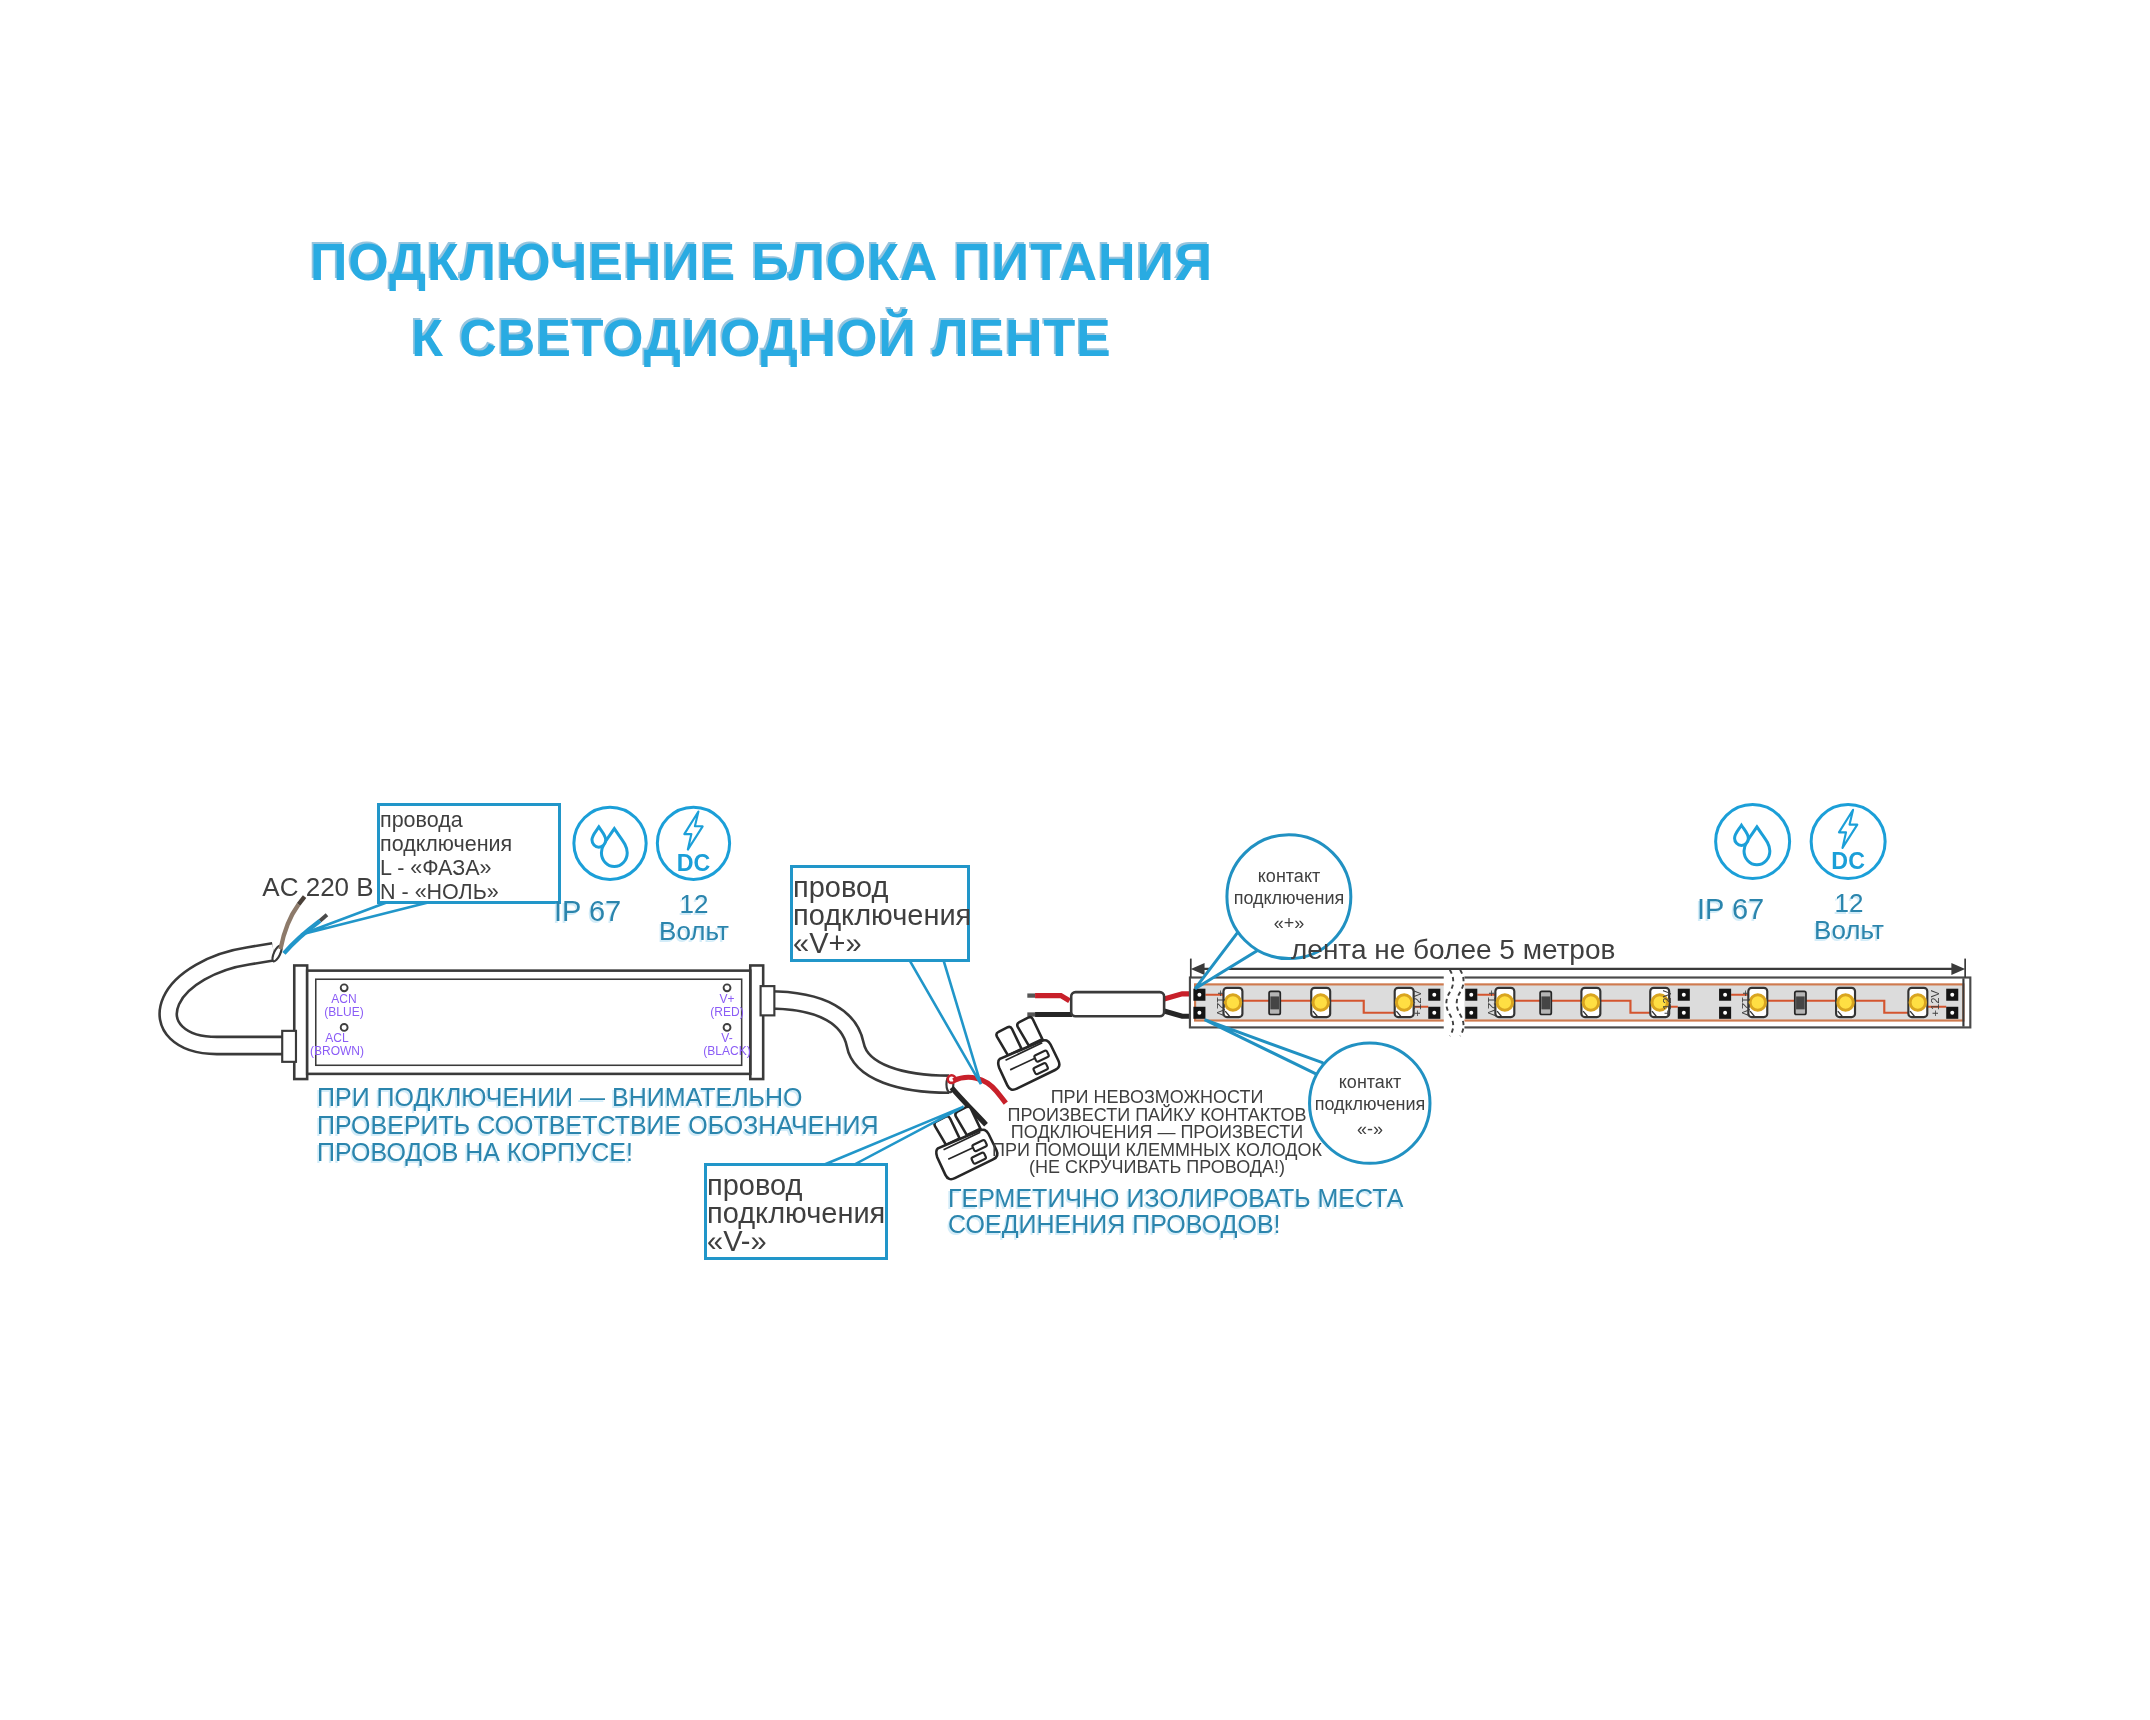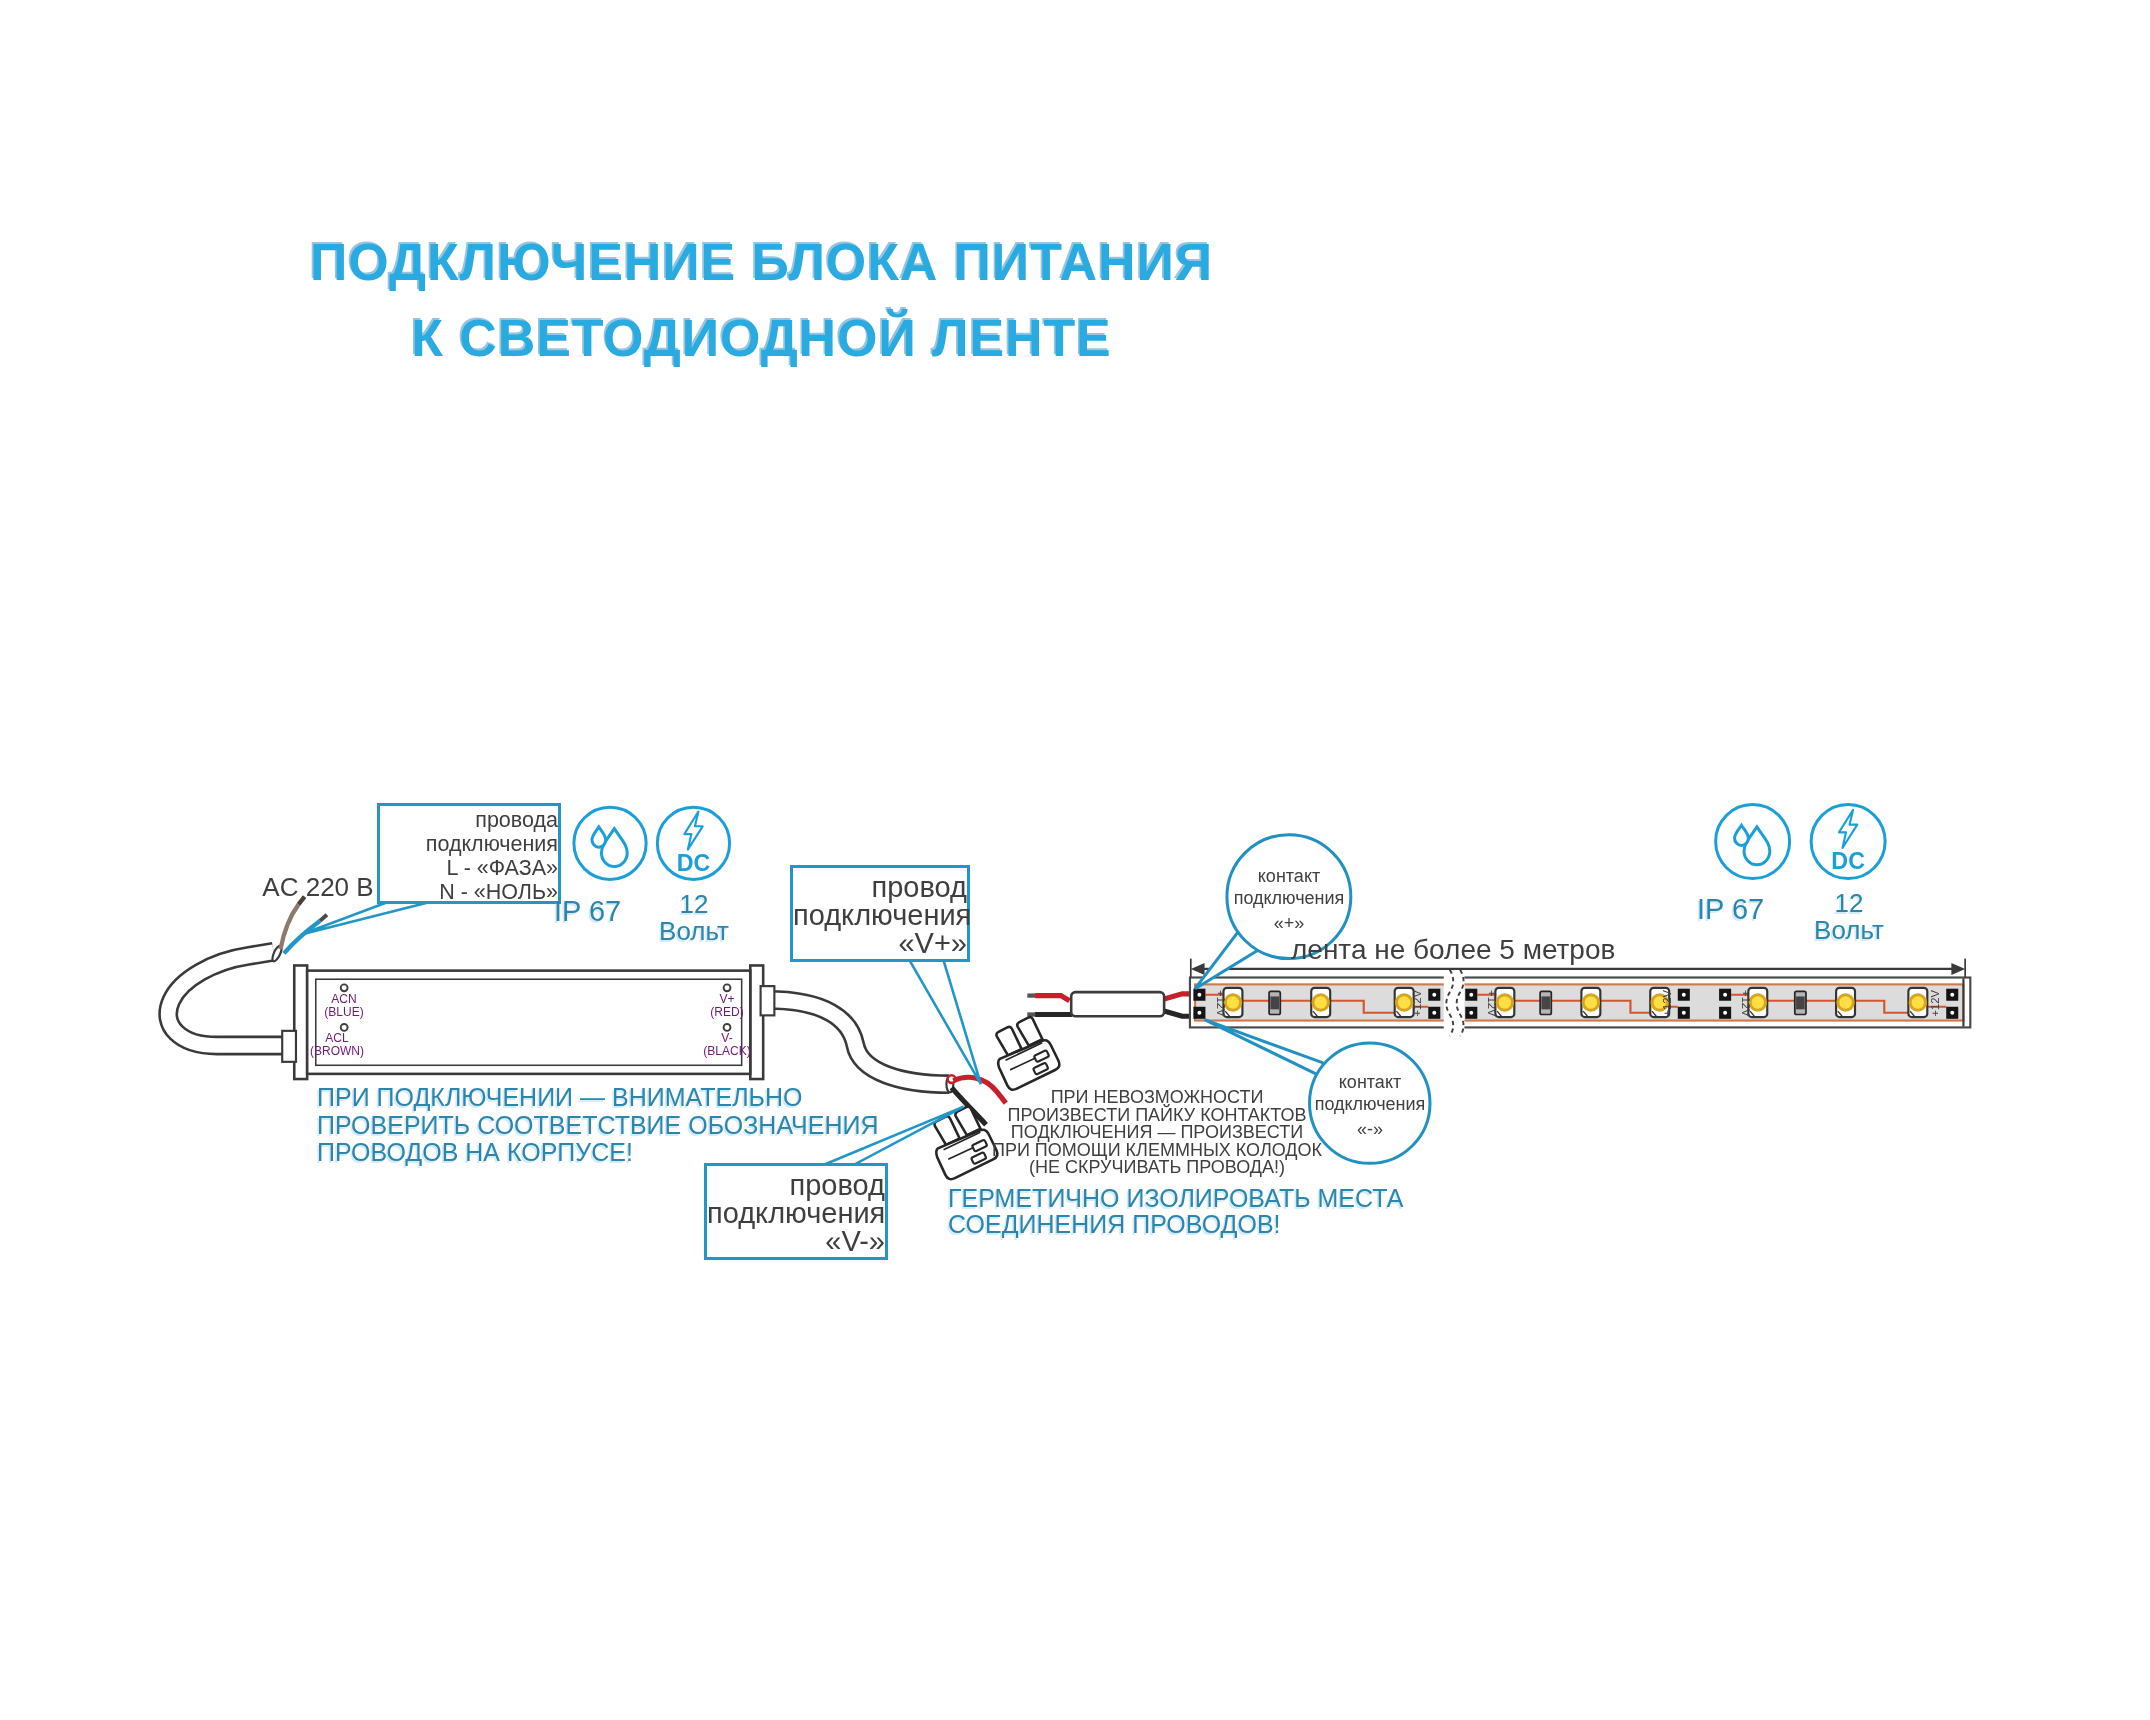--- a/index.html
+++ b/index.html
@@ -1,34 +1,34 @@
 <!DOCTYPE html>
 <html style="font-size:13.8px"><head>
 <meta charset="utf-8">
 <style>
   html,body{margin:0;padding:0;background:#ffffff;}
   #canvas{position:relative;width:2151px;height:1721px;background:#ffffff;overflow:hidden;
           font-family:"Liberation Sans",sans-serif;}
   .abs{position:absolute;}
   .title{width:1007px;left:258px;text-align:center;font-weight:bold;font-size:52px;
          color:#29abe2;letter-spacing:0.9px;text-shadow:-1.7px -1.7px 0 rgba(27,125,179,0.45);}
-  .bluebox{background:#ffffff;border:3.4px solid #2196c9;text-align:right;color:#3f3f3f;
+  .bluebox{background:#ffffff;border:3.4px solid #2196c9;text-align:left;color:#3f3f3f;
            box-sizing:border-box;}
   .bluebox .ln{font-size:21.5px;line-height:24px;}
   .bluebox3 .ln{font-size:29px;line-height:28px;}
   .teal{color:#2b85ad;text-shadow:-1.7px 1.7px 0 rgba(130,200,235,0.35);}
   .dark{color:#3f3f3f;}
   .caption{font-size:29px;}
   .voltcap{font-size:26px;line-height:27px;text-align:center;}
   .balloon-text{font-size:18px;line-height:21.5px;text-align:center;color:#3f3f3f;}
   .balloon-text .sign{margin-top:4.3px;}
   .note-black{font-size:18px;line-height:17.6px;text-align:center;color:#3f3f3f;}
   .warn{font-size:25px;line-height:27.5px;}
   .seal{font-size:25px;line-height:26px;}
-  .term{font-size:12px;line-height:13.3px;text-align:center;color:#701a75;}
+  .term{font-size:12px;line-height:13.3px;text-align:center;color:#8b5cf6;}
   .lenlab{font-size:28px;text-align:left;}
   .aclab{font-size:26px;text-align:center;}
   svg text{font-family:"Liberation Sans",sans-serif;}
 </style>
 </head>
 <body>
 
 <div id="canvas">
 
   <svg class="abs" style="left:0;top:0" width="2151" height="1721" viewBox="0 0 2500 2000">

